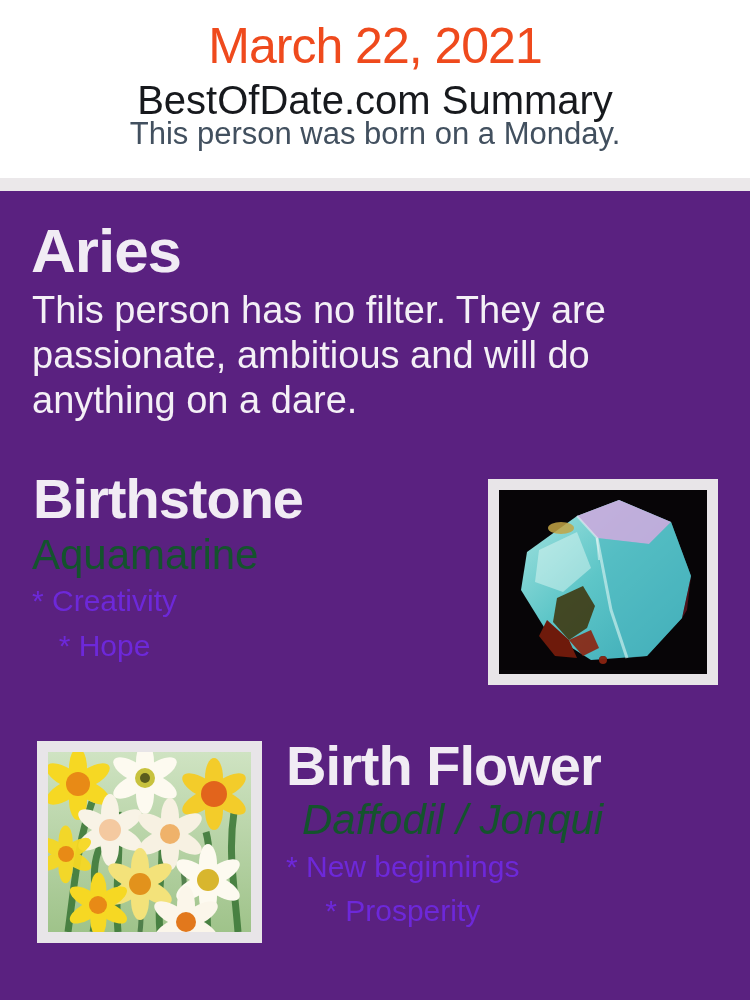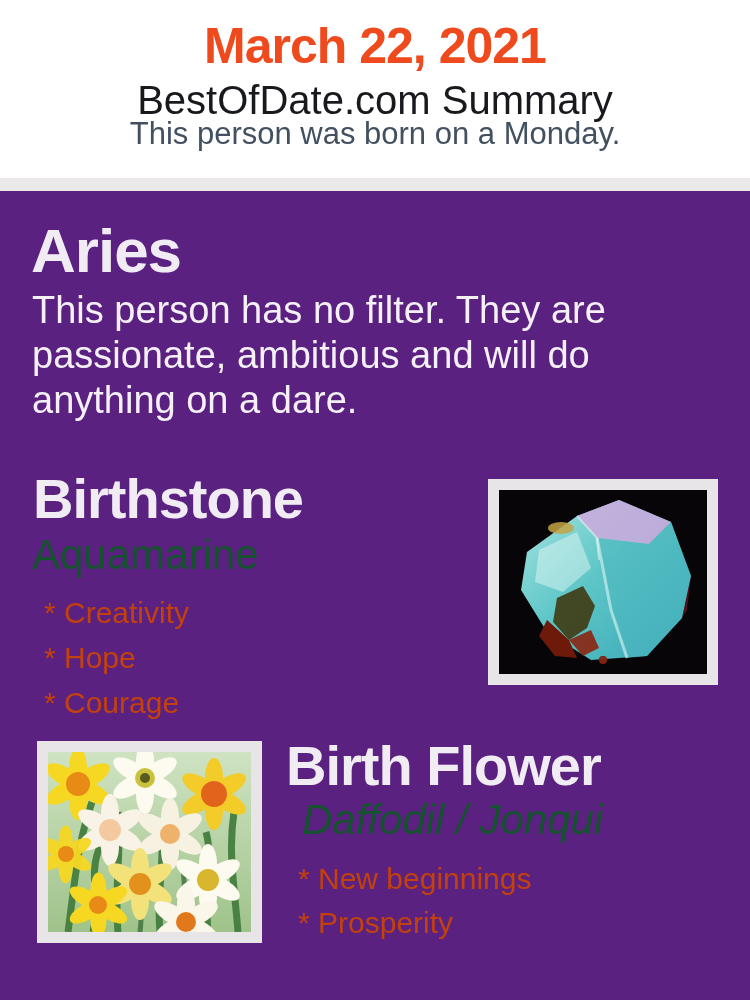--- a/index.html
+++ b/index.html
@@ -10,21 +10,21 @@
     height: 1000px;
     background: #ffffff;
     overflow: hidden;
   }
   .abs { position: absolute; }
 
   
   .date-title {
     top: 16px; left: 0; width: 750px;
     text-align: center;
-    font-size: 50px; font-weight: 700; letter-spacing: -1px;
+    font-size: 50px; font-weight: 400; letter-spacing: -1px;
     line-height: 60px;
     color: #ef4a1d;
   }
   .site-summary {
     top: 80px; left: 0; width: 750px;
     text-align: center;
     font-size: 40px; font-weight: 400;
     line-height: 40px;
     color: #17191d;
   }
@@ -61,23 +61,24 @@
     line-height: 74px;
     color: #f1ecf4;
   }
   .bs-heading { top: 462px; left: 33px; }
   .item-name {
     font-size: 42px; line-height: 50px;
     color: #14532d;
   }
   .bs-name { top: 530px; left: 32px; }
   .trait-list {
-    margin: 12px; padding: 0; list-style: none;
+    margin: 0; padding: 0; list-style: none;
     font-size: 30px;
-    color: #c2410c;
+    color: #6d28d9;
+    text-align: center;
   }
   .trait-list li { line-height: 45px; }
   .bs-traits { top: 578px; left: 32px; }
   .bf-heading { top: 729px; left: 286px; }
   .bf-name { top: 795px; left: 302px; font-style: italic; }
   .bf-traits { top: 845px; left: 286px; }
   .bf-traits li { line-height: 44px; }
 
   
   .photo-frame {
@@ -101,21 +102,20 @@
   <div class="abs purple-body"></div>
 
   <div class="abs zodiac-name">Aries</div>
   <div class="abs zodiac-desc">This person has no filter. They are passionate, ambitious and will do anything on a dare.</div>
 
   <div class="abs section-heading bs-heading">Birthstone</div>
   <div class="abs item-name bs-name">Aquamarine</div>
   <ul class="abs trait-list bs-traits">
     <li>* Creativity</li>
     <li>* Hope</li>
-    <li>* Courage</li>
   </ul>
 
   <div class="abs photo-frame stone-frame">
     <svg width="208" height="184" viewBox="0 0 208 184">
       <defs>
         <linearGradient id="aq" x1="0" y1="0" x2="1" y2="1">
           <stop offset="0" stop-color="#a9e5e1"></stop>
           <stop offset="0.45" stop-color="#5ec6c8"></stop>
           <stop offset="1" stop-color="#37a6b4"></stop>
         </linearGradient>

